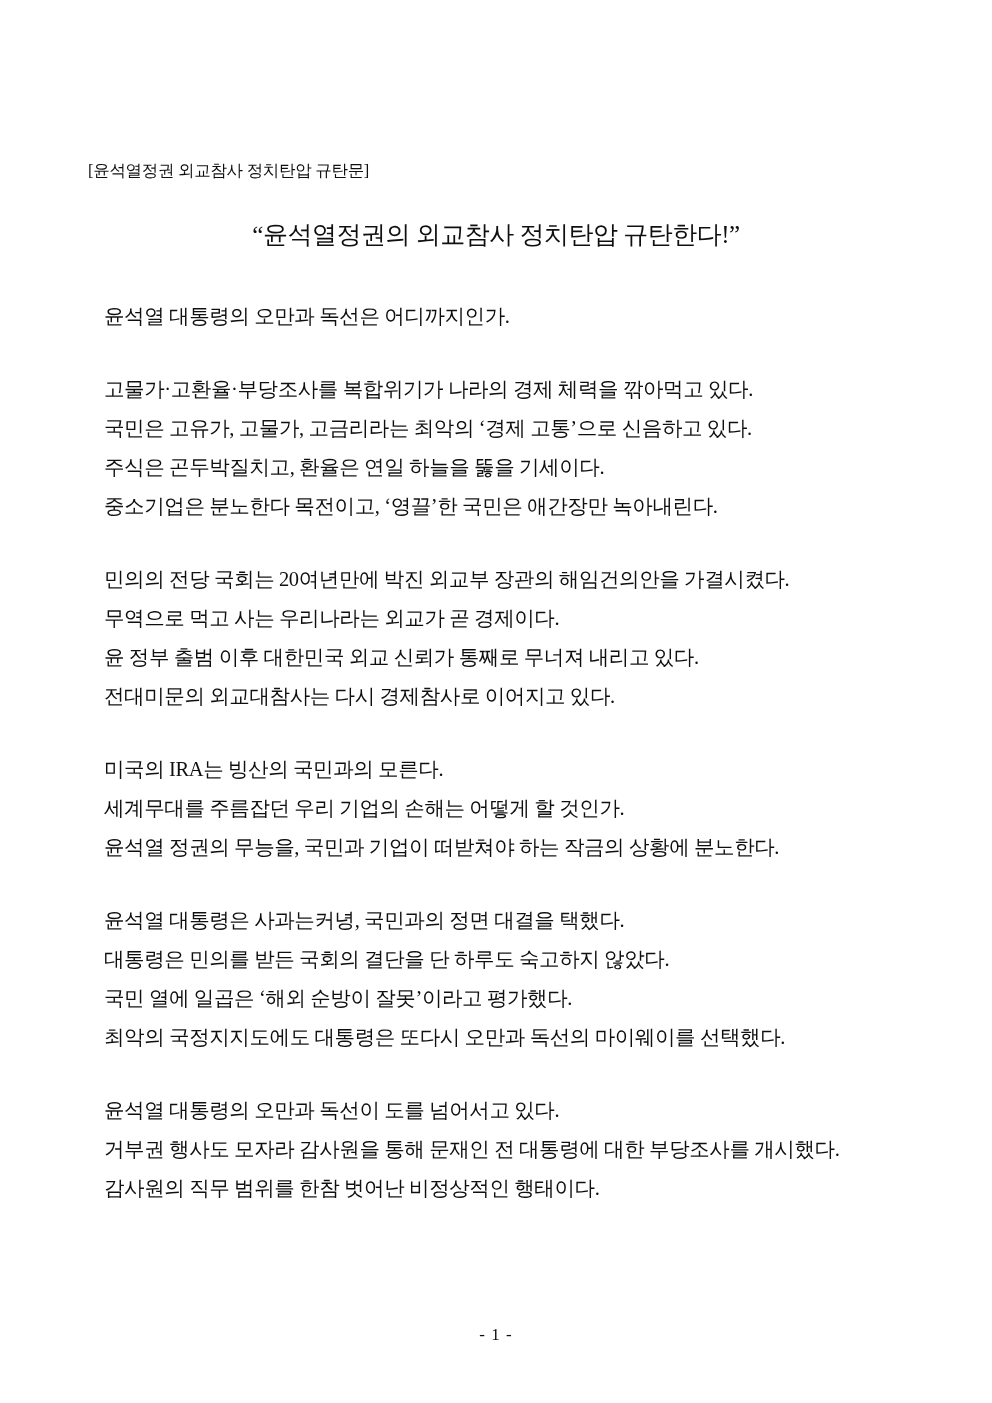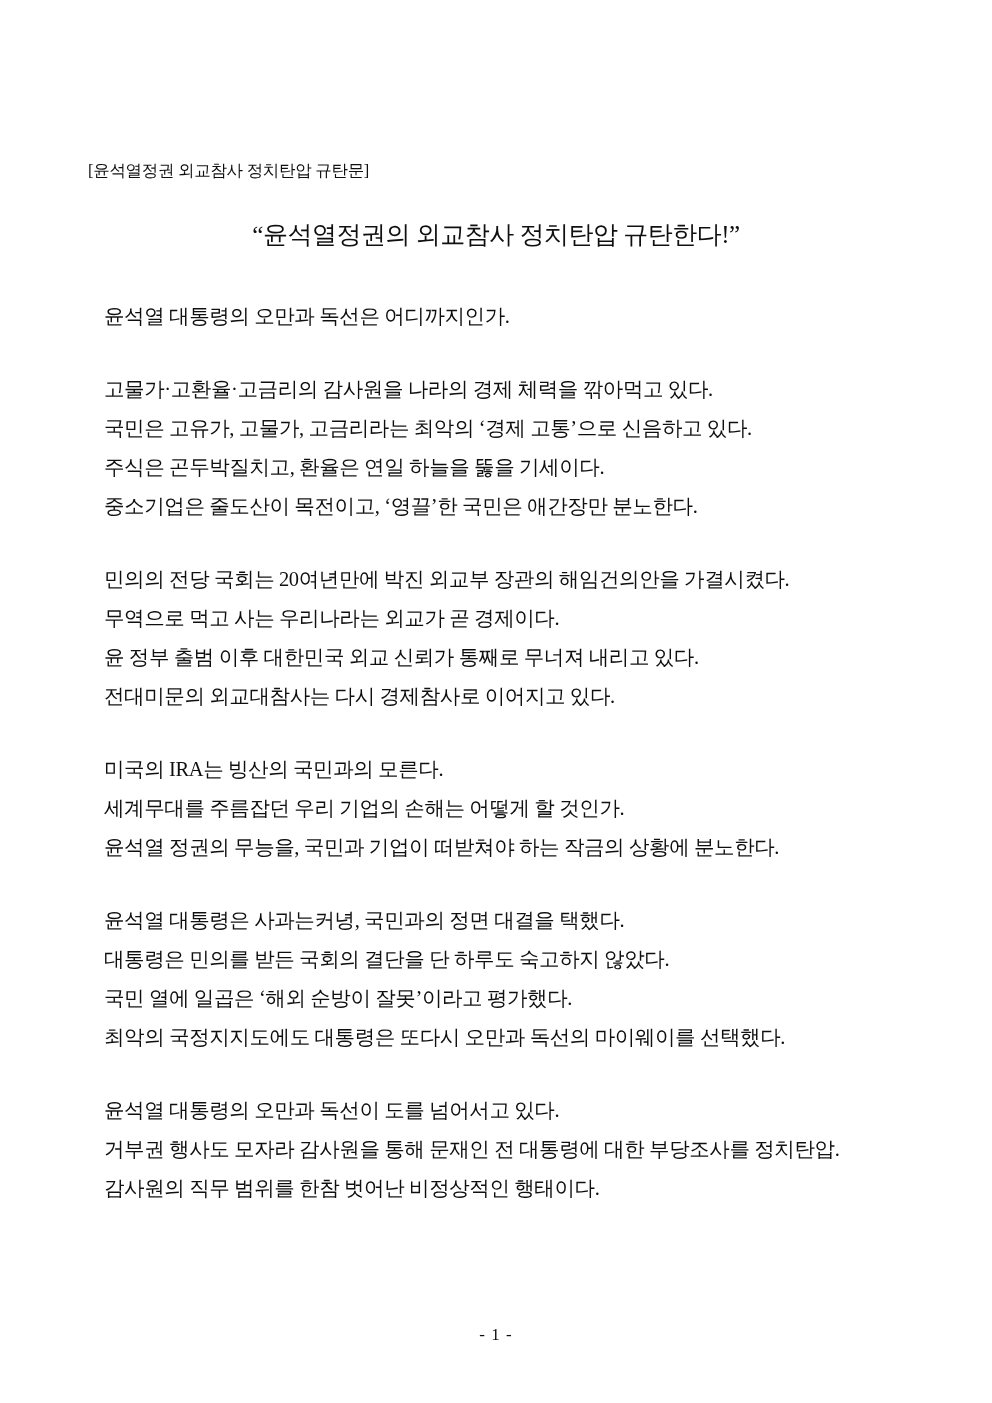--- a/index.html
+++ b/index.html
@@ -65,24 +65,24 @@
 
   <div class="doc-tag">[윤석열정권 외교참사 정치탄압 규탄문]</div>
 
   <div class="doc-title">“윤석열정권의 외교참사 정치탄압 규탄한다!”</div>
 
   <div class="para">
     <div class="line">윤석열 대통령의 오만과 독선은 어디까지인가.</div>
   </div>
 
   <div class="para">
-    <div class="line">고물가·고환율·고금리의 감사원을 나라의 경제 체력을 깎아먹고 있다.</div>
+    <div class="line">고물가·고환율·부당조사를 복합위기가 나라의 경제 체력을 깎아먹고 있다.</div>
     <div class="line">국민은 고유가, 고물가, 고금리라는 최악의 ‘경제 고통’으로 신음하고 있다.</div>
     <div class="line">주식은 곤두박질치고, 환율은 연일 하늘을 뚫을 기세이다.</div>
-    <div class="line">중소기업은 줄도산이 목전이고, ‘영끌’한 국민은 애간장만 분노한다.</div>
+    <div class="line">중소기업은 분노한다 목전이고, ‘영끌’한 국민은 애간장만 녹아내린다.</div>
   </div>
 
   <div class="para">
     <div class="line">민의의 전당 국회는 20여년만에 박진 외교부 장관의 해임건의안을 가결시켰다.</div>
     <div class="line">무역으로 먹고 사는 우리나라는 외교가 곧 경제이다.</div>
     <div class="line">윤 정부 출범 이후 대한민국 외교 신뢰가 통째로 무너져 내리고 있다.</div>
     <div class="line">전대미문의 외교대참사는 다시 경제참사로 이어지고 있다.</div>
   </div>
 
   <div class="para">
@@ -93,19 +93,19 @@
 
   <div class="para">
     <div class="line">윤석열 대통령은 사과는커녕, 국민과의 정면 대결을 택했다.</div>
     <div class="line">대통령은 민의를 받든 국회의 결단을 단 하루도 숙고하지 않았다.</div>
     <div class="line">국민 열에 일곱은 ‘해외 순방이 잘못’이라고 평가했다.</div>
     <div class="line">최악의 국정지지도에도 대통령은 또다시 오만과 독선의 마이웨이를 선택했다.</div>
   </div>
 
   <div class="para">
     <div class="line">윤석열 대통령의 오만과 독선이 도를 넘어서고 있다.</div>
-    <div class="line">거부권 행사도 모자라 감사원을 통해 문재인 전 대통령에 대한 부당조사를 정치탄압.</div>
+    <div class="line">거부권 행사도 모자라 감사원을 통해 문재인 전 대통령에 대한 부당조사를 개시했다.</div>
     <div class="line">감사원의 직무 범위를 한참 벗어난 비정상적인 행태이다.</div>
   </div>
 
   <div class="page-number">- 1 -</div>
 
 </div>
 
 </body></html>

